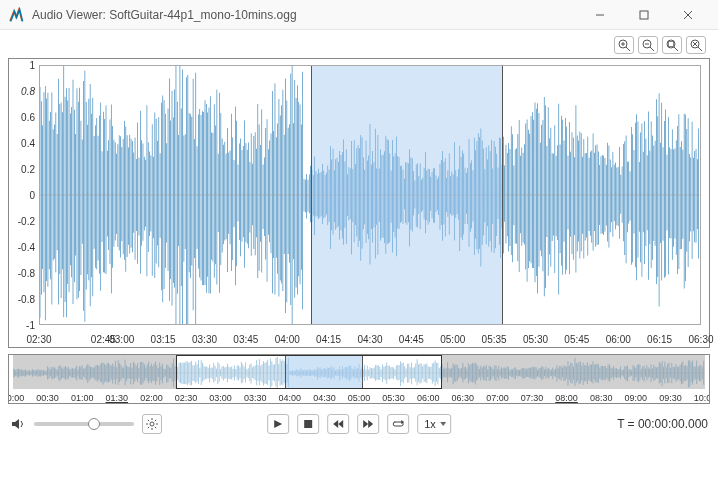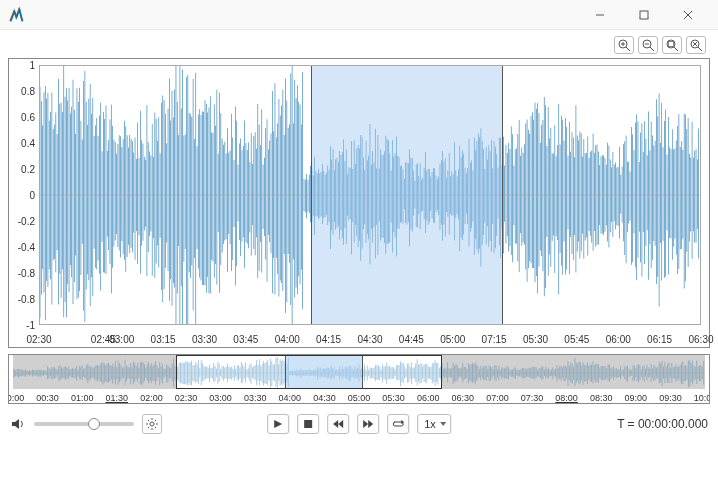--- a/index.html
+++ b/index.html
@@ -43,20 +43,21 @@
 </head>
 <body>
 
 <div class="titlebar">
   <span class="logo">
     <svg viewBox="0 0 16 16">
         <path d="M2 14 L6 4 L8 10 L11 2 L14 14" fill="none" stroke="#d95319" stroke-width="1.5"></path>
         <path d="M2 14 L6 4 L8 10 L11 2 L14 14" fill="none" stroke="#0076a8" stroke-width="1.5" transform="translate(0.6,0.4)"></path>
       </svg>
   </span>
+  <span class="title">Audio Viewer: SoftGuitar-44p1_mono-10mins.ogg</span>
   <span class="spacer"></span>
   <div class="winbtn">
       <svg width="10" height="10">
         <line x1="1" y1="5" x2="9" y2="5" stroke="#555" stroke-width="1"></line>
       </svg>
     </div>
   <div class="winbtn">
       <svg width="10" height="10">
         <rect x="1" y="1" width="8" height="8" fill="none" stroke="#555" stroke-width="1"></rect>
       </svg>
@@ -107,21 +108,21 @@
     <div class="yaxis" id="yaxis">
         <div class="ytick" style="top: 100%;">-1</div>
         <div class="ytick" style="top: 90%;">-0.8</div>
         <div class="ytick" style="top: 80%;">-0.8</div>
         <div class="ytick" style="top: 70%;">-0.4</div>
         <div class="ytick" style="top: 60%;">-0.2</div>
         <div class="ytick" style="top: 50%;">0</div>
         <div class="ytick" style="top: 40%;">0.2</div>
         <div class="ytick" style="top: 30%;">0.4</div>
         <div class="ytick" style="top: 20%;">0.6</div>
-        <div class="ytick" style="top: 10%;">0.8</div>
+        <div class="ytick" style="top: 10%; font-style: italic;">0.8</div>
         <div class="ytick" style="top: 0%;">1</div>
       </div>
     <div class="plot-inner" id="plot-inner">
       <svg id="wavesvg" width="100%" height="100%" preserveAspectRatio="none" viewBox="0 0 1000 200">
           <path d="M0.0 16.3 L0.0 195.2 M2.0 27.4 L2.0 177.4 M4.0 45.9 L4.0 157.3 M6.0 20.4 L6.0 175.4 M8.0 15.5 L8.0 197.0 M10.0 25.2 L10.0 166.6 M12.0 20.8 L12.0 171.2 M14.0 42.4 L14.0 157.5 M16.0 35.6 L16.0 165.3 M18.0 20.6 L18.0 184.9 M20.0 49.1 L20.0 150.5 M22.0 45.3 L22.0 149.5 M24.0 36.0 L24.0 159.9 M26.0 52.7 L26.0 142.8 M28.0 9.8 L28.0 184.9 M30.0 29.4 L30.0 161.3 M32.0 28.3 L32.0 179.8 M34.0 35.9 L34.0 157.5 M36.0 0.0 L36.0 194.7 M38.0 23.8 L38.0 182.9 M40.0 17.2 L40.0 194.8 M42.0 26.8 L42.0 169.0 M44.0 17.0 L44.0 175.3 M46.0 36.9 L46.0 154.4 M48.0 31.7 L48.0 163.7 M50.0 10.7 L50.0 184.4 M52.0 33.9 L52.0 167.6 M54.0 52.7 L54.0 146.9 M56.0 17.3 L56.0 180.8 M58.0 27.8 L58.0 179.6 M60.0 16.8 L60.0 174.4 M62.0 42.4 L62.0 162.1 M64.0 56.9 L64.0 137.7 M66.0 11.7 L66.0 189.7 M68.0 3.7 L68.0 198.3 M70.0 28.0 L70.0 173.3 M72.0 45.5 L72.0 161.5 M74.0 25.4 L74.0 166.0 M76.0 14.0 L76.0 186.3 M78.0 37.1 L78.0 163.8 M80.0 24.6 L80.0 178.4 M82.0 54.2 L82.0 141.6 M84.0 45.9 L84.0 156.4 M86.0 40.4 L86.0 157.6 M88.0 54.1 L88.0 150.8 M90.0 38.3 L90.0 161.0 M92.0 28.3 L92.0 174.2 M94.0 66.1 L94.0 136.4 M96.0 35.4 L96.0 159.9 M98.0 41.1 L98.0 160.2 M100.0 30.7 L100.0 161.3 M102.0 65.7 L102.0 132.1 M104.0 57.6 L104.0 142.6 M106.0 41.5 L106.0 153.4 M108.0 29.8 L108.0 176.4 M110.0 46.5 L110.0 156.4 M112.0 57.2 L112.0 140.2 M114.0 59.1 L114.0 135.2 M116.0 68.1 L116.0 130.3 M118.0 60.7 L118.0 140.4 M120.0 53.6 L120.0 143.0 M122.0 54.4 L122.0 148.4 M124.0 62.8 L124.0 135.9 M126.0 56.6 L126.0 146.0 M128.0 42.4 L128.0 150.1 M130.0 46.9 L130.0 159.5 M132.0 53.7 L132.0 148.0 M134.0 63.1 L134.0 138.5 M136.0 53.2 L136.0 145.3 M138.0 56.3 L138.0 140.8 M140.0 58.2 L140.0 144.4 M142.0 67.0 L142.0 129.2 M144.0 55.4 L144.0 150.1 M146.0 72.1 L146.0 127.9 M148.0 43.8 L148.0 153.2 M150.0 71.1 L150.0 131.3 M152.0 34.6 L152.0 161.1 M154.0 57.5 L154.0 139.3 M156.0 60.0 L156.0 135.4 M158.0 70.4 L158.0 127.6 M160.0 72.6 L160.0 124.6 M162.0 30.4 L162.0 163.0 M164.0 59.1 L164.0 144.1 M166.0 66.3 L166.0 131.8 M168.0 69.3 L168.0 128.3 M170.0 45.2 L170.0 162.5 M172.0 70.3 L172.0 133.5 M174.0 36.0 L174.0 164.3 M176.0 40.8 L176.0 153.1 M178.0 58.0 L178.0 139.1 M180.0 39.8 L180.0 156.1 M182.0 67.7 L182.0 133.1 M184.0 28.4 L184.0 173.8 M186.0 22.8 L186.0 183.2 M188.0 26.5 L188.0 172.9 M190.0 37.1 L190.0 156.5 M192.0 59.9 L192.0 136.8 M194.0 32.9 L194.0 159.0 M196.0 9.6 L196.0 182.0 M198.0 42.3 L198.0 165.1 M200.0 19.2 L200.0 185.8 M202.0 40.0 L202.0 168.2 M204.0 18.3 L204.0 171.8 M206.0 0.0 L206.0 201.2 M208.0 27.8 L208.0 176.6 M210.0 53.5 L210.0 139.6 M212.0 0.0 L212.0 210.6 M214.0 33.0 L214.0 170.5 M216.0 2.7 L216.0 208.6 M218.0 53.8 L218.0 151.7 M220.0 52.9 L220.0 141.9 M222.0 8.8 L222.0 204.9 M224.0 7.0 L224.0 204.7 M226.0 36.5 L226.0 159.9 M228.0 37.4 L228.0 164.3 M230.0 39.4 L230.0 154.6 M232.0 9.8 L232.0 189.4 M234.0 56.5 L234.0 148.9 M236.0 5.2 L236.0 206.3 M238.0 62.3 L238.0 141.8 M240.0 37.6 L240.0 157.0 M242.0 33.3 L242.0 164.0 M244.0 38.0 L244.0 166.3 M246.0 35.0 L246.0 169.7 M248.0 35.7 L248.0 170.0 M250.0 26.5 L250.0 169.8 M252.0 29.5 L252.0 175.7 M254.0 36.0 L254.0 163.4 M256.0 32.2 L256.0 176.1 M258.0 23.4 L258.0 176.3 M260.0 51.5 L260.0 150.2 M262.0 51.7 L262.0 151.5 M264.0 29.6 L264.0 164.2 M266.0 46.2 L266.0 153.7 M268.0 18.5 L268.0 169.3 M270.0 68.0 L270.0 128.6 M272.0 20.7 L272.0 175.7 M274.0 36.5 L274.0 154.3 M276.0 56.3 L276.0 144.6 M278.0 61.1 L278.0 138.1 M280.0 58.8 L280.0 135.2 M282.0 67.9 L282.0 134.3 M284.0 48.1 L284.0 159.6 M286.0 67.0 L286.0 130.3 M288.0 65.6 L288.0 138.1 M290.0 37.1 L290.0 158.9 M292.0 55.5 L292.0 150.4 M294.0 72.8 L294.0 124.9 M296.0 31.3 L296.0 170.0 M298.0 42.4 L298.0 155.3 M300.0 76.3 L300.0 120.6 M302.0 60.0 L302.0 134.8 M304.0 56.2 L304.0 147.5 M306.0 65.1 L306.0 136.3 M308.0 62.0 L308.0 132.8 M310.0 42.3 L310.0 156.4 M312.0 59.6 L312.0 136.6 M314.0 65.0 L314.0 137.7 M316.0 59.3 L316.0 141.2 M318.0 74.4 L318.0 129.1 M320.0 52.2 L320.0 147.0 M322.0 75.8 L322.0 123.4 M324.0 54.3 L324.0 141.9 M326.0 51.3 L326.0 146.7 M328.0 64.2 L328.0 132.8 M330.0 29.4 L330.0 164.4 M332.0 45.4 L332.0 158.8 M334.0 61.2 L334.0 136.2 M336.0 33.5 L336.0 160.1 M338.0 76.3 L338.0 126.4 M340.0 70.9 L340.0 131.8 M342.0 48.0 L342.0 150.0 M344.0 41.3 L344.0 167.3 M346.0 64.6 L346.0 130.9 M348.0 57.7 L348.0 136.6 M350.0 52.3 L350.0 145.2 M352.0 19.3 L352.0 176.4 M354.0 50.4 L354.0 148.9 M356.0 13.4 L356.0 177.2 M358.0 55.2 L358.0 148.7 M360.0 44.5 L360.0 161.1 M362.0 25.5 L362.0 178.6 M364.0 38.4 L364.0 166.2 M366.0 30.4 L366.0 168.5 M368.0 18.4 L368.0 174.4 M370.0 53.2 L370.0 145.8 M372.0 9.7 L372.0 191.4 M374.0 26.8 L374.0 183.2 M376.0 47.9 L376.0 145.7 M378.0 45.2 L378.0 152.5 M380.0 5.9 L380.0 185.3 M382.0 0.0 L382.0 214.4 M384.0 44.4 L384.0 149.9 M386.0 10.9 L386.0 179.7 M388.0 24.9 L388.0 171.7 M390.0 15.0 L390.0 177.1 M392.0 28.0 L392.0 163.0 M394.0 29.8 L394.0 169.2 M396.0 45.4 L396.0 157.9 M398.0 4.4 L398.0 188.5 " stroke="#1f77b4" stroke-width="1" opacity="0.9"></path>
           <path d="M400.0 87.4 L400.0 112.7 M402.0 88.2 L402.0 113.4 M404.0 83.8 L404.0 118.2 M406.0 88.2 L406.0 112.9 M408.0 84.2 L408.0 114.2 M410.0 77.3 L410.0 121.2 M412.0 80.0 L412.0 120.8 M414.0 84.6 L414.0 115.9 M416.0 70.1 L416.0 131.1 M418.0 81.3 L418.0 116.6 M420.0 83.4 L420.0 116.7 M422.0 79.6 L422.0 118.7 M424.0 82.9 L424.0 117.7 M426.0 81.9 L426.0 116.4 M428.0 76.0 L428.0 122.4 M430.0 81.0 L430.0 118.1 M432.0 84.4 L432.0 117.1 M434.0 82.7 L434.0 115.1 M436.0 77.2 L436.0 123.2 M438.0 80.3 L438.0 120.8 M440.0 62.1 L440.0 141.9 M442.0 72.5 L442.0 127.4 M444.0 64.2 L444.0 130.6 M446.0 80.9 L446.0 121.1 M448.0 72.2 L448.0 127.0 M450.0 71.2 L450.0 125.3 M452.0 74.5 L452.0 124.2 M454.0 65.8 L454.0 134.6 M456.0 69.0 L456.0 127.6 M458.0 66.6 L458.0 133.8 M460.0 57.0 L460.0 138.6 M462.0 74.0 L462.0 125.3 M464.0 64.5 L464.0 138.0 M466.0 84.0 L466.0 116.1 M468.0 78.2 L468.0 119.7 M470.0 79.2 L470.0 118.6 M472.0 58.1 L472.0 146.1 M474.0 79.9 L474.0 121.1 M476.0 57.5 L476.0 136.6 M478.0 75.9 L478.0 123.3 M480.0 63.7 L480.0 132.2 M482.0 61.5 L482.0 140.4 M484.0 63.7 L484.0 135.5 M486.0 53.5 L486.0 151.0 M488.0 55.3 L488.0 141.7 M490.0 70.7 L490.0 126.6 M492.0 80.4 L492.0 122.6 M494.0 57.8 L494.0 137.2 M496.0 73.3 L496.0 130.2 M498.0 69.4 L498.0 134.3 M500.0 44.9 L500.0 153.8 M502.0 76.5 L502.0 126.4 M504.0 65.9 L504.0 137.1 M506.0 74.6 L506.0 125.1 M508.0 48.6 L508.0 149.3 M510.0 79.4 L510.0 123.1 M512.0 53.5 L512.0 146.4 M514.0 79.4 L514.0 120.8 M516.0 64.5 L516.0 135.4 M518.0 69.1 L518.0 133.2 M520.0 68.8 L520.0 133.2 M522.0 66.0 L522.0 137.2 M524.0 54.1 L524.0 145.5 M526.0 56.8 L526.0 138.0 M528.0 57.6 L528.0 137.5 M530.0 67.6 L530.0 136.6 M532.0 81.1 L532.0 121.5 M534.0 57.3 L534.0 144.6 M536.0 70.2 L536.0 128.7 M538.0 67.6 L538.0 133.0 M540.0 54.6 L540.0 147.4 M542.0 69.8 L542.0 126.0 M544.0 70.5 L544.0 126.3 M546.0 77.6 L546.0 121.6 M548.0 77.2 L548.0 120.7 M550.0 80.2 L550.0 122.4 M552.0 87.4 L552.0 111.1 M554.0 74.8 L554.0 121.8 M556.0 74.9 L556.0 123.1 M558.0 75.5 L558.0 121.2 M560.0 64.5 L560.0 139.9 M562.0 70.9 L562.0 127.0 M564.0 71.5 L564.0 128.3 M566.0 81.3 L566.0 115.9 M568.0 88.7 L568.0 110.4 M570.0 76.3 L570.0 124.6 M572.0 75.4 L572.0 125.1 M574.0 85.2 L574.0 114.7 M576.0 75.3 L576.0 126.6 M578.0 88.2 L578.0 113.1 M580.0 86.7 L580.0 112.0 M582.0 78.8 L582.0 118.8 M584.0 66.7 L584.0 129.6 M586.0 81.1 L586.0 119.5 M588.0 79.7 L588.0 123.1 M590.0 79.8 L590.0 121.0 M592.0 85.8 L592.0 112.2 M594.0 82.1 L594.0 118.1 M596.0 79.3 L596.0 121.4 M598.0 79.3 L598.0 121.7 M600.0 84.8 L600.0 113.3 M602.0 87.7 L602.0 111.7 M604.0 85.7 L604.0 115.5 M606.0 75.7 L606.0 127.0 M608.0 72.9 L608.0 123.2 M610.0 65.9 L610.0 135.4 M612.0 74.2 L612.0 122.9 M614.0 71.5 L614.0 132.1 M616.0 86.7 L616.0 113.1 M618.0 80.9 L618.0 116.8 M620.0 67.6 L620.0 130.7 M622.0 85.5 L622.0 114.5 M624.0 81.7 L624.0 116.0 M626.0 84.2 L626.0 115.6 M628.0 59.2 L628.0 135.2 M630.0 80.9 L630.0 117.8 M632.0 85.6 L632.0 114.7 M634.0 79.9 L634.0 118.9 M636.0 61.8 L636.0 143.4 M638.0 70.5 L638.0 132.9 M640.0 65.6 L640.0 134.9 M642.0 68.0 L642.0 130.6 M644.0 78.9 L644.0 122.4 M646.0 83.0 L646.0 114.6 M648.0 79.0 L648.0 122.5 M650.0 56.6 L650.0 140.2 M652.0 75.1 L652.0 128.4 M654.0 73.1 L654.0 125.7 M656.0 80.9 L656.0 120.6 M658.0 55.6 L658.0 146.6 M660.0 65.4 L660.0 134.0 M662.0 58.3 L662.0 142.0 M664.0 52.2 L664.0 145.3 M666.0 55.1 L666.0 141.7 M668.0 48.5 L668.0 155.5 M670.0 57.8 L670.0 138.6 M672.0 64.1 L672.0 131.2 M674.0 79.9 L674.0 121.4 M676.0 62.9 L676.0 138.1 M678.0 72.4 L678.0 124.2 M680.0 61.6 L680.0 140.1 M682.0 65.9 L682.0 135.9 M684.0 57.4 L684.0 143.9 M686.0 79.4 L686.0 122.5 M688.0 58.2 L688.0 145.0 M690.0 62.5 L690.0 141.3 M692.0 68.0 L692.0 131.7 M694.0 78.7 L694.0 118.6 M696.0 55.5 L696.0 138.5 M698.0 55.8 L698.0 148.8 " stroke="#1f77b4" stroke-width="1" opacity="0.9"></path>
           <path d="M700.0 76.7 L700.0 125.8 M702.0 54.8 L702.0 145.3 M704.0 77.2 L704.0 120.8 M706.0 61.0 L706.0 137.5 M708.0 67.4 L708.0 131.9 M710.0 59.7 L710.0 143.8 M712.0 64.3 L712.0 139.6 M714.0 46.8 L714.0 146.5 M716.0 52.9 L716.0 152.1 M718.0 77.2 L718.0 123.4 M720.0 64.8 L720.0 137.5 M722.0 63.8 L722.0 137.8 M724.0 52.8 L724.0 151.3 M726.0 41.8 L726.0 159.6 M728.0 69.5 L728.0 129.7 M730.0 63.1 L730.0 139.4 M732.0 67.2 L732.0 136.9 M734.0 60.6 L734.0 138.4 M736.0 44.5 L736.0 157.8 M738.0 41.4 L738.0 167.2 M740.0 49.4 L740.0 156.7 M742.0 52.6 L742.0 151.3 M744.0 38.7 L744.0 152.9 M746.0 35.8 L746.0 156.6 M748.0 41.6 L748.0 156.6 M750.0 28.3 L750.0 167.7 M752.0 33.2 L752.0 162.7 M754.0 28.9 L754.0 176.2 M756.0 36.4 L756.0 155.6 M758.0 59.5 L758.0 143.1 M760.0 45.5 L760.0 147.5 M762.0 41.9 L762.0 159.2 M764.0 24.0 L764.0 178.5 M766.0 30.5 L766.0 172.1 M768.0 62.0 L768.0 132.6 M770.0 32.0 L770.0 162.6 M772.0 56.0 L772.0 146.2 M774.0 47.9 L774.0 155.6 M776.0 67.7 L776.0 135.6 M778.0 67.9 L778.0 131.4 M780.0 46.0 L780.0 160.5 M782.0 69.6 L782.0 132.0 M784.0 61.4 L784.0 134.9 M786.0 29.3 L786.0 177.2 M788.0 60.8 L788.0 145.0 M790.0 38.5 L790.0 154.9 M792.0 41.6 L792.0 161.8 M794.0 57.8 L794.0 136.3 M796.0 40.4 L796.0 161.4 M798.0 47.1 L798.0 157.7 M800.0 69.3 L800.0 126.7 M802.0 43.4 L802.0 161.4 M804.0 66.5 L804.0 132.4 M806.0 51.4 L806.0 145.8 M808.0 55.7 L808.0 150.1 M810.0 70.8 L810.0 131.0 M812.0 30.4 L812.0 160.0 M814.0 53.9 L814.0 143.8 M816.0 57.8 L816.0 136.0 M818.0 50.7 L818.0 149.3 M820.0 52.1 L820.0 143.6 M822.0 70.4 L822.0 130.0 M824.0 56.5 L824.0 149.2 M826.0 67.6 L826.0 135.3 M828.0 67.5 L828.0 133.0 M830.0 54.6 L830.0 146.9 M832.0 71.1 L832.0 127.9 M834.0 66.4 L834.0 131.5 M836.0 65.5 L836.0 137.1 M838.0 52.3 L838.0 143.2 M840.0 67.2 L840.0 127.9 M842.0 61.4 L842.0 140.1 M844.0 60.9 L844.0 138.7 M846.0 66.2 L846.0 138.4 M848.0 76.7 L848.0 123.2 M850.0 69.9 L850.0 130.0 M852.0 68.9 L852.0 129.9 M854.0 69.6 L854.0 131.0 M856.0 71.4 L856.0 128.4 M858.0 76.6 L858.0 123.6 M860.0 59.4 L860.0 136.1 M862.0 61.6 L862.0 140.7 M864.0 72.5 L864.0 128.9 M866.0 78.5 L866.0 121.1 M868.0 66.6 L868.0 132.4 M870.0 76.3 L870.0 120.3 M872.0 74.9 L872.0 126.6 M874.0 78.7 L874.0 123.4 M876.0 78.3 L876.0 124.1 M878.0 62.7 L878.0 133.9 M880.0 84.3 L880.0 114.6 M882.0 78.0 L882.0 121.6 M884.0 60.5 L884.0 135.8 M886.0 58.3 L886.0 146.6 M888.0 53.9 L888.0 152.9 M890.0 74.2 L890.0 128.8 M892.0 74.1 L892.0 122.1 M894.0 81.6 L894.0 119.9 M896.0 47.2 L896.0 154.1 M898.0 52.9 L898.0 152.2 M900.0 65.1 L900.0 129.9 M902.0 43.9 L902.0 156.1 M904.0 37.4 L904.0 166.1 M906.0 43.0 L906.0 148.7 M908.0 74.5 L908.0 128.5 M910.0 51.5 L910.0 152.1 M912.0 44.6 L912.0 163.4 M914.0 66.4 L914.0 128.8 M916.0 42.8 L916.0 153.4 M918.0 56.3 L918.0 139.5 M920.0 69.2 L920.0 127.4 M922.0 35.2 L922.0 165.7 M924.0 65.5 L924.0 138.2 M926.0 42.9 L926.0 156.5 M928.0 53.9 L928.0 150.1 M930.0 61.6 L930.0 135.6 M932.0 57.9 L932.0 139.3 M934.0 25.7 L934.0 169.0 M936.0 39.0 L936.0 163.5 M938.0 21.1 L938.0 186.5 M940.0 59.4 L940.0 137.2 M942.0 28.4 L942.0 166.3 M944.0 62.9 L944.0 135.4 M946.0 42.7 L946.0 164.2 M948.0 33.8 L948.0 163.1 M950.0 68.6 L950.0 127.6 M952.0 39.5 L952.0 161.6 M954.0 63.0 L954.0 133.3 M956.0 64.3 L956.0 133.8 M958.0 49.1 L958.0 150.2 M960.0 64.8 L960.0 140.2 M962.0 63.9 L962.0 133.8 M964.0 57.8 L964.0 146.3 M966.0 46.6 L966.0 161.3 M968.0 37.4 L968.0 157.4 M970.0 62.7 L970.0 142.0 M972.0 58.1 L972.0 141.9 M974.0 64.9 L974.0 133.9 M976.0 37.0 L976.0 172.4 M978.0 37.6 L978.0 166.9 M980.0 48.8 L980.0 144.0 M982.0 40.6 L982.0 155.9 M984.0 68.3 L984.0 136.1 M986.0 71.0 L986.0 128.2 M988.0 43.3 L988.0 149.7 M990.0 71.1 L990.0 128.1 M992.0 65.8 L992.0 136.9 M994.0 64.3 L994.0 136.8 M996.0 72.3 L996.0 126.3 M998.0 48.4 L998.0 149.3 " stroke="#1f77b4" stroke-width="1" opacity="0.9"></path>
           <line x1="0" x2="1000" y1="100" y2="100" stroke="#999" stroke-width="0.5"></line>
         </svg>
       <div class="selection" id="selection" style="left: 41.108%; width: 29.035%;">
@@ -134,21 +135,21 @@
         <div class="xtick" style="left: 6.25%; padding-left: 46px;">02:45</div>
         <div class="xtick" style="left: 12.5%;">03:00</div>
         <div class="xtick" style="left: 18.75%;">03:15</div>
         <div class="xtick" style="left: 25%;">03:30</div>
         <div class="xtick" style="left: 31.25%;">03:45</div>
         <div class="xtick" style="left: 37.5%;">04:00</div>
         <div class="xtick" style="left: 43.75%;">04:15</div>
         <div class="xtick" style="left: 50%;">04:30</div>
         <div class="xtick" style="left: 56.25%;">04:45</div>
         <div class="xtick" style="left: 62.5%;">05:00</div>
-        <div class="xtick" style="left: 68.75%;">07:15</div>
+        <div class="xtick" style="left: 68.75%;">05:35</div>
         <div class="xtick" style="left: 75%;">05:30</div>
         <div class="xtick" style="left: 81.25%;">05:45</div>
         <div class="xtick" style="left: 87.5%;">06:00</div>
         <div class="xtick" style="left: 93.75%;">06:15</div>
         <div class="xtick" style="left: 100%;">06:30</div>
       </div>
   </div>
 
   <div class="minibox">
     <div class="mini-inner" id="mini-inner">

